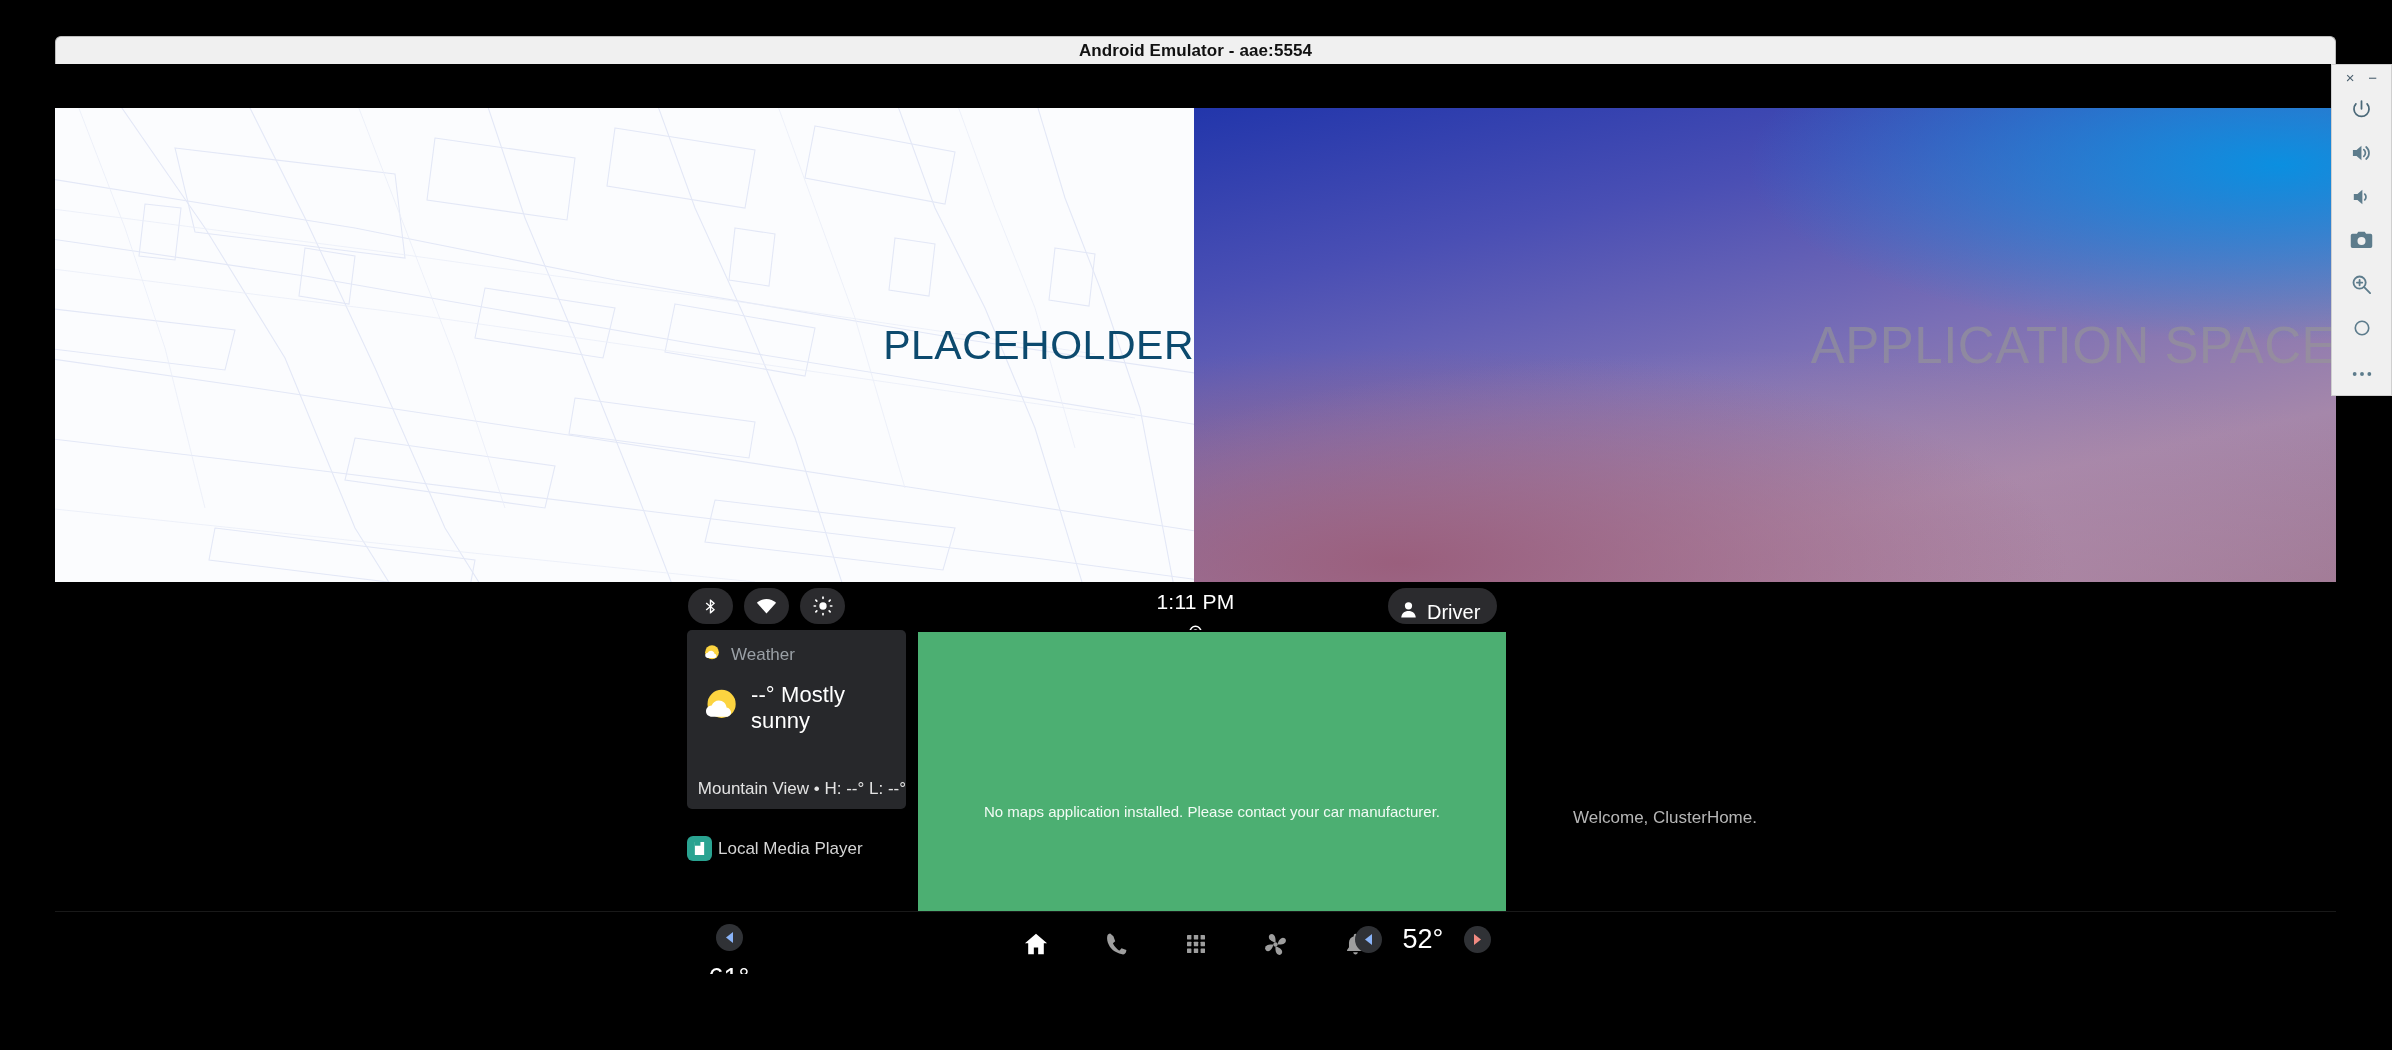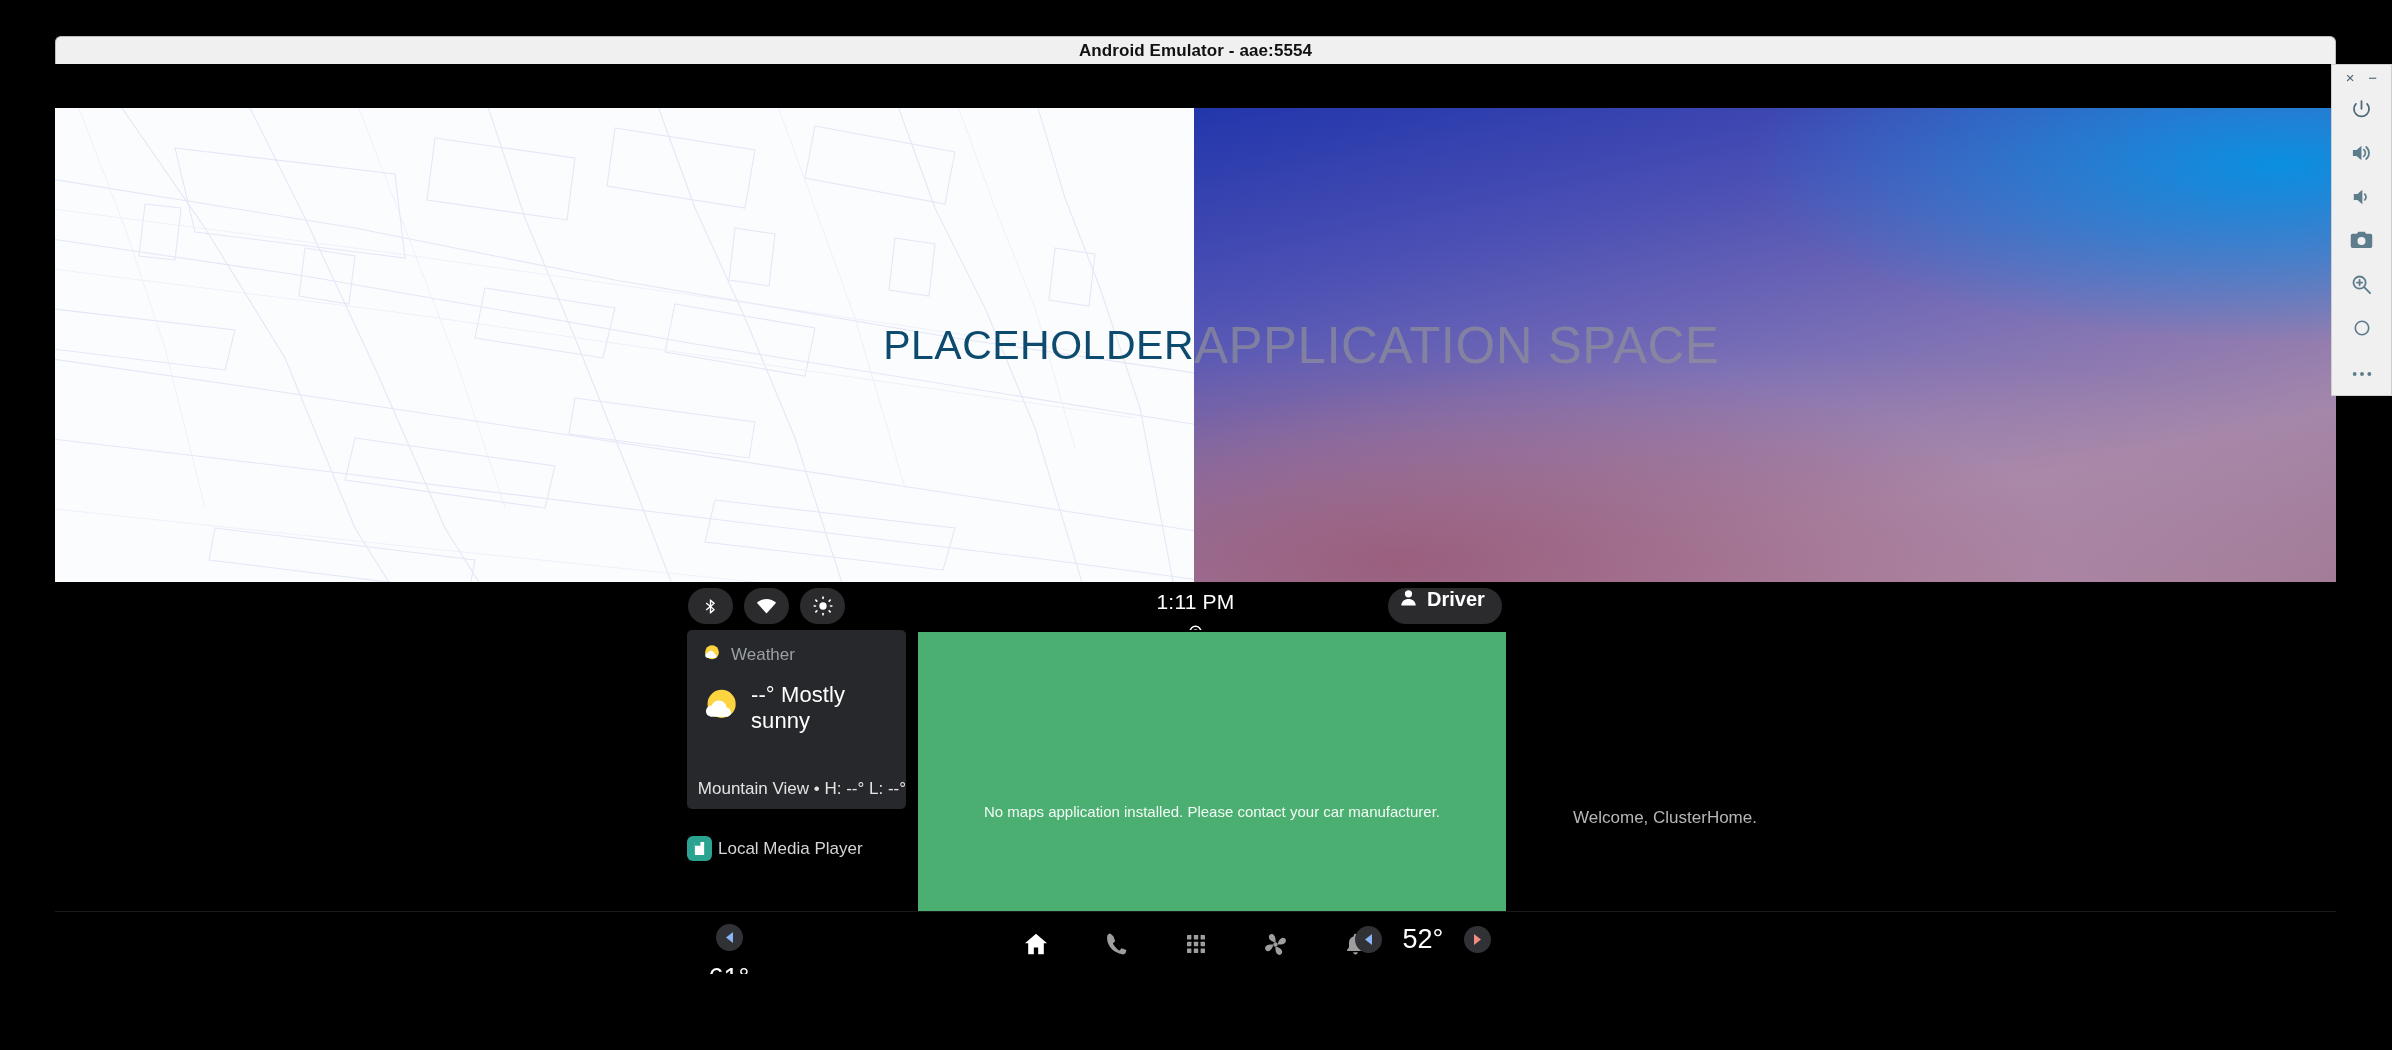--- a/index.html
+++ b/index.html
@@ -72,21 +72,21 @@
     background:
       radial-gradient(ellipse 75% 60% at 95% 12%, #0b8fe0 0%, rgba(11,143,224,0) 62%),
       radial-gradient(ellipse 90% 70% at 18% 96%, #9a5f7d 0%, rgba(154,95,125,0) 65%),
       radial-gradient(ellipse 120% 90% at 50% 105%, #b08aa8 0%, rgba(176,138,168,0) 60%),
       linear-gradient(168deg, #2236ab 0%, #4a4fb4 26%, #7a6fb6 52%, #a587aa 76%, #9d7690 100%);
     overflow: hidden;
   }
   #application-space .app-space-label {
     position: absolute; left: 0; right: 0; top: 50%;
     transform: translateY(-50%);
-    text-align: left;
+    text-align: right;
     font-size: 51px; color: rgba(150,150,150,.62);
     letter-spacing: .5px;
   }
 
   
   #status-bar {
     position: absolute; left: 0; top: 518px;
     width: 2281px; height: 48px;
     background: #000;
   }
@@ -103,21 +103,21 @@
     display: flex; align-items: center; justify-content: center; gap: 11px;
     pointer-events: none;
     flex-direction: column;
   }
   #clock-group .clock-text { font-size: 21px; color: #fff; letter-spacing: .2px; }
 
   #user-chip {
     position: absolute; left: 1333px; top: 6px;
     height: 36px; padding: 0 17px 0 11px; border-radius: 18px;
     background: #2b2b2e;
-    display: flex; align-items: flex-start; gap: 9px; font-weight: bold;
+    display: flex; align-items: flex-end; gap: 9px;
   }
   #user-chip .chip-label { font-size: 20px; color: #fff; }
 
   
   #content-area {
     position: absolute; left: 0; top: 566px;
     width: 2281px; height: 344px;
     background: #000;
   }
 

